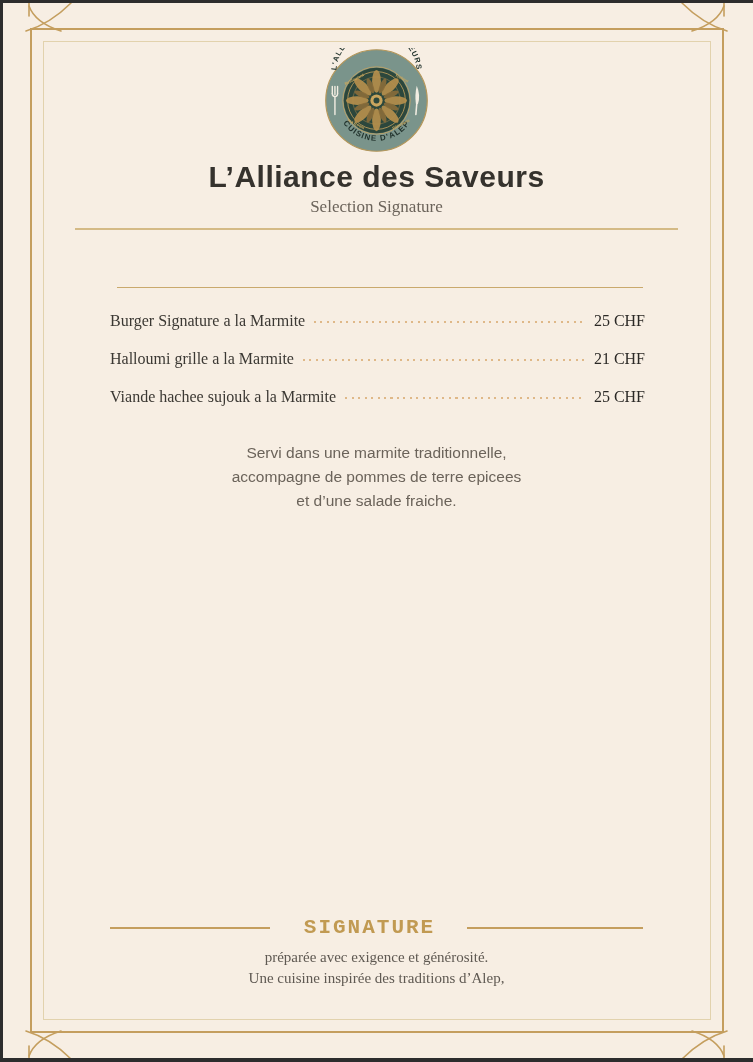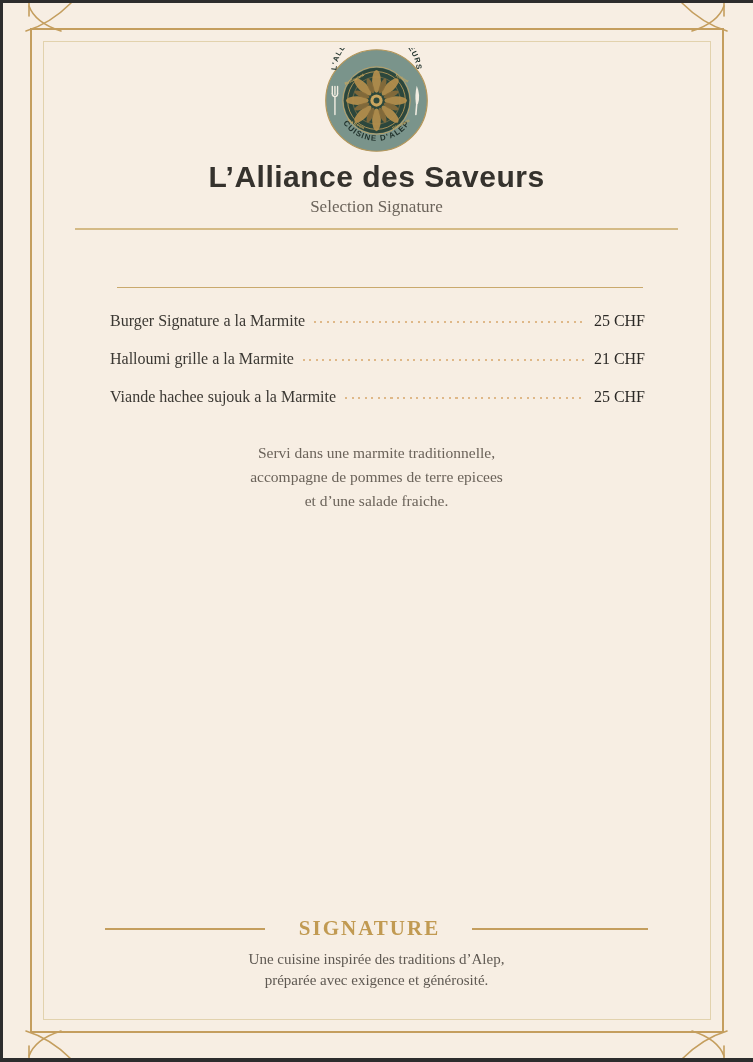--- a/index.html
+++ b/index.html
@@ -51,30 +51,30 @@
   .menu{position:absolute; left:110px; right:108px; top:312px;
     font-family:Liberation Serif, serif;}
   .menu-row{display:flex; align-items:baseline; height:38px;}
   .item-name{font-size:16px; color:#3b3833; white-space:nowrap;}
   .dots{flex:1; height:2px; margin:0 9px; transform:translateY(-3px);
     background:repeating-linear-gradient(90deg, var(--dot,#dfb888) 0 2px, transparent 2px 6.5px);}
   .item-price{font-size:16px; color:#2b2926; white-space:nowrap;}
 
   .note{position:absolute; top:441px; left:0; right:0; text-align:center;
     font-size:15.5px; line-height:24px; color:var(--muted,#6b635a);
-    font-family:Liberation Serif, serif;}
+    font-family:Liberation Sans, sans-serif;}
 
   .footer{position:absolute; top:916px; left:0; right:0; text-align:center;}
   .footer-head{display:flex; align-items:center; justify-content:center;}
   .footer-line{height:2px; background:var(--frame,#c49e5e);}
   .footer-line.left{width:160px; margin-right:34px;}
   .footer-line.right{width:176px; margin-left:32px;}
   .footer-title{
     font-size:21px; font-weight:bold; letter-spacing:2px;
-    color:var(--gold,#c19a52); font-family:Liberation Serif, serif;
+    color:var(--gold,#c19a52); font-family:Liberation Mono, monospace;
   }
   .tagline{margin-top:8px; font-size:15px; line-height:21px; color:#5f5952;
     font-family:"Liberation Serif", serif;}
 </style>
 </head>
 <body>
 
 <div class="page">
 
   <div class="frame-outer"></div>
@@ -206,21 +206,21 @@
     <div>et d’une salade fraiche.</div>
   </div>
 
   <div class="footer">
     <div class="footer-head">
       <span class="footer-line left"></span>
       <span class="footer-title">SIGNATURE</span>
       <span class="footer-line right"></span>
     </div>
     <div class="tagline">
+      <div>préparée avec exigence et générosité.</div>
       <div>Une cuisine inspirée des traditions d’Alep,</div>
-      <div>préparée avec exigence et générosité.</div>
     </div>
   </div>
 
   <div class="edge edge-top"></div>
   <div class="edge edge-left"></div>
   <div class="edge edge-bottom"></div>
 </div>
 
 </body></html>

